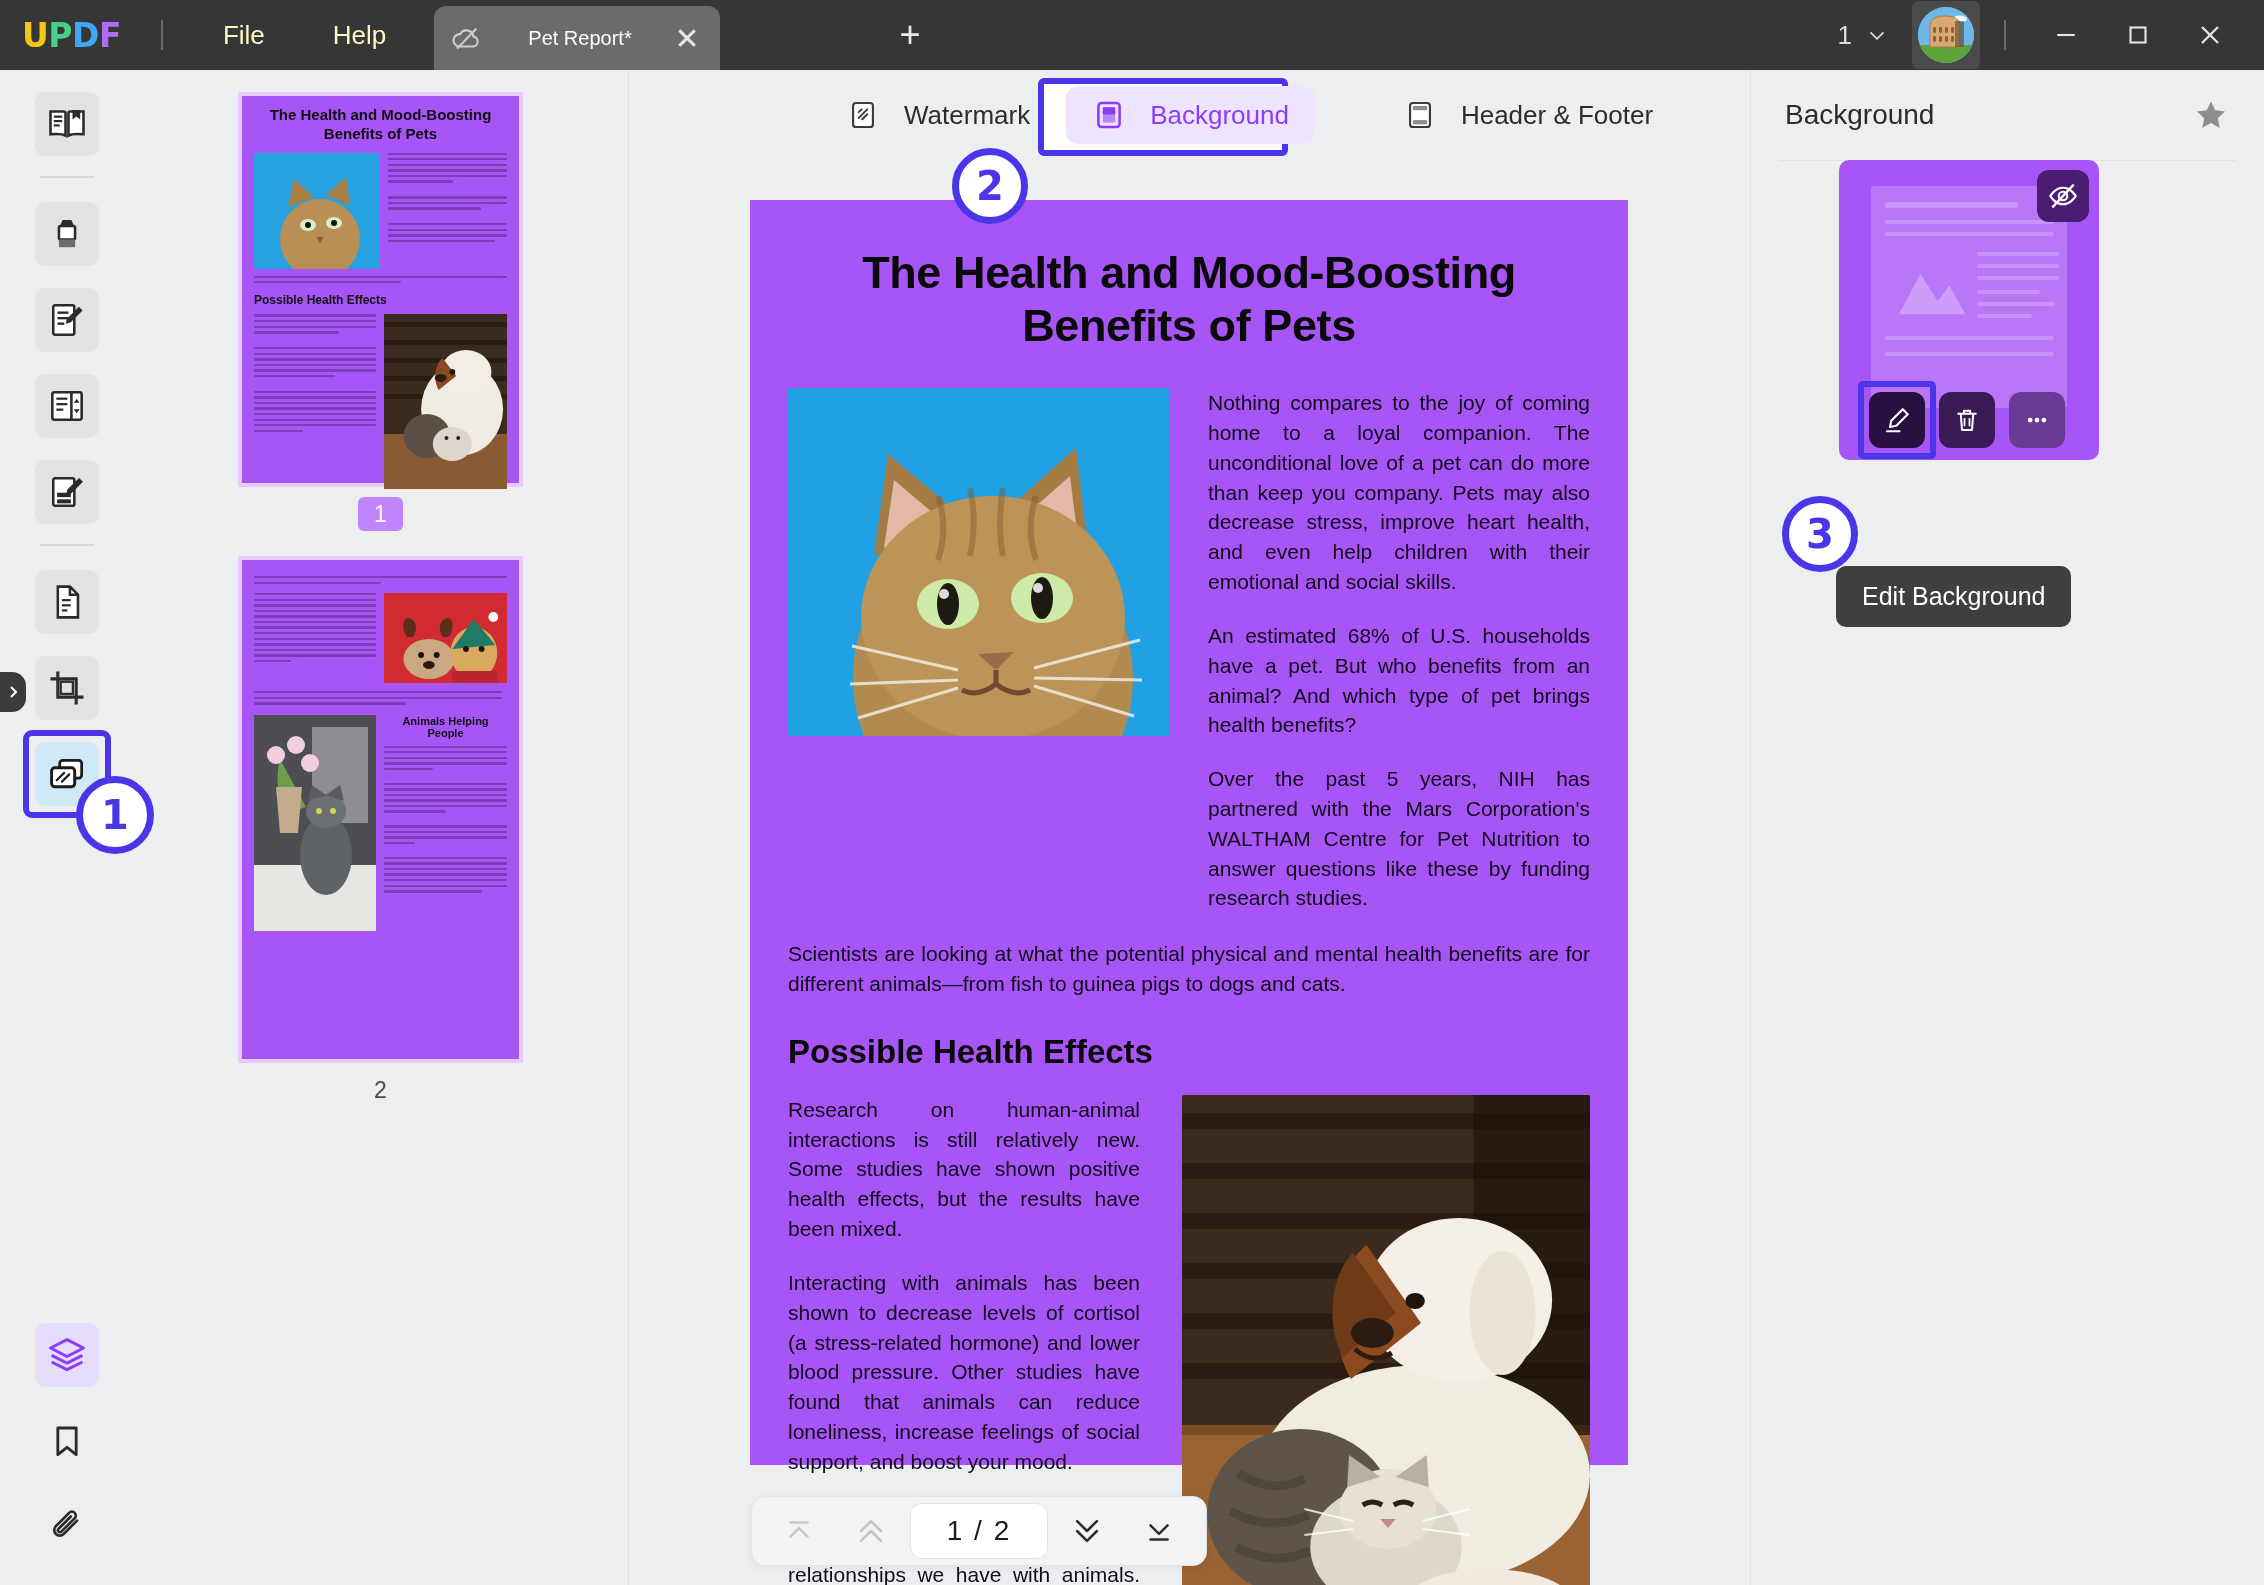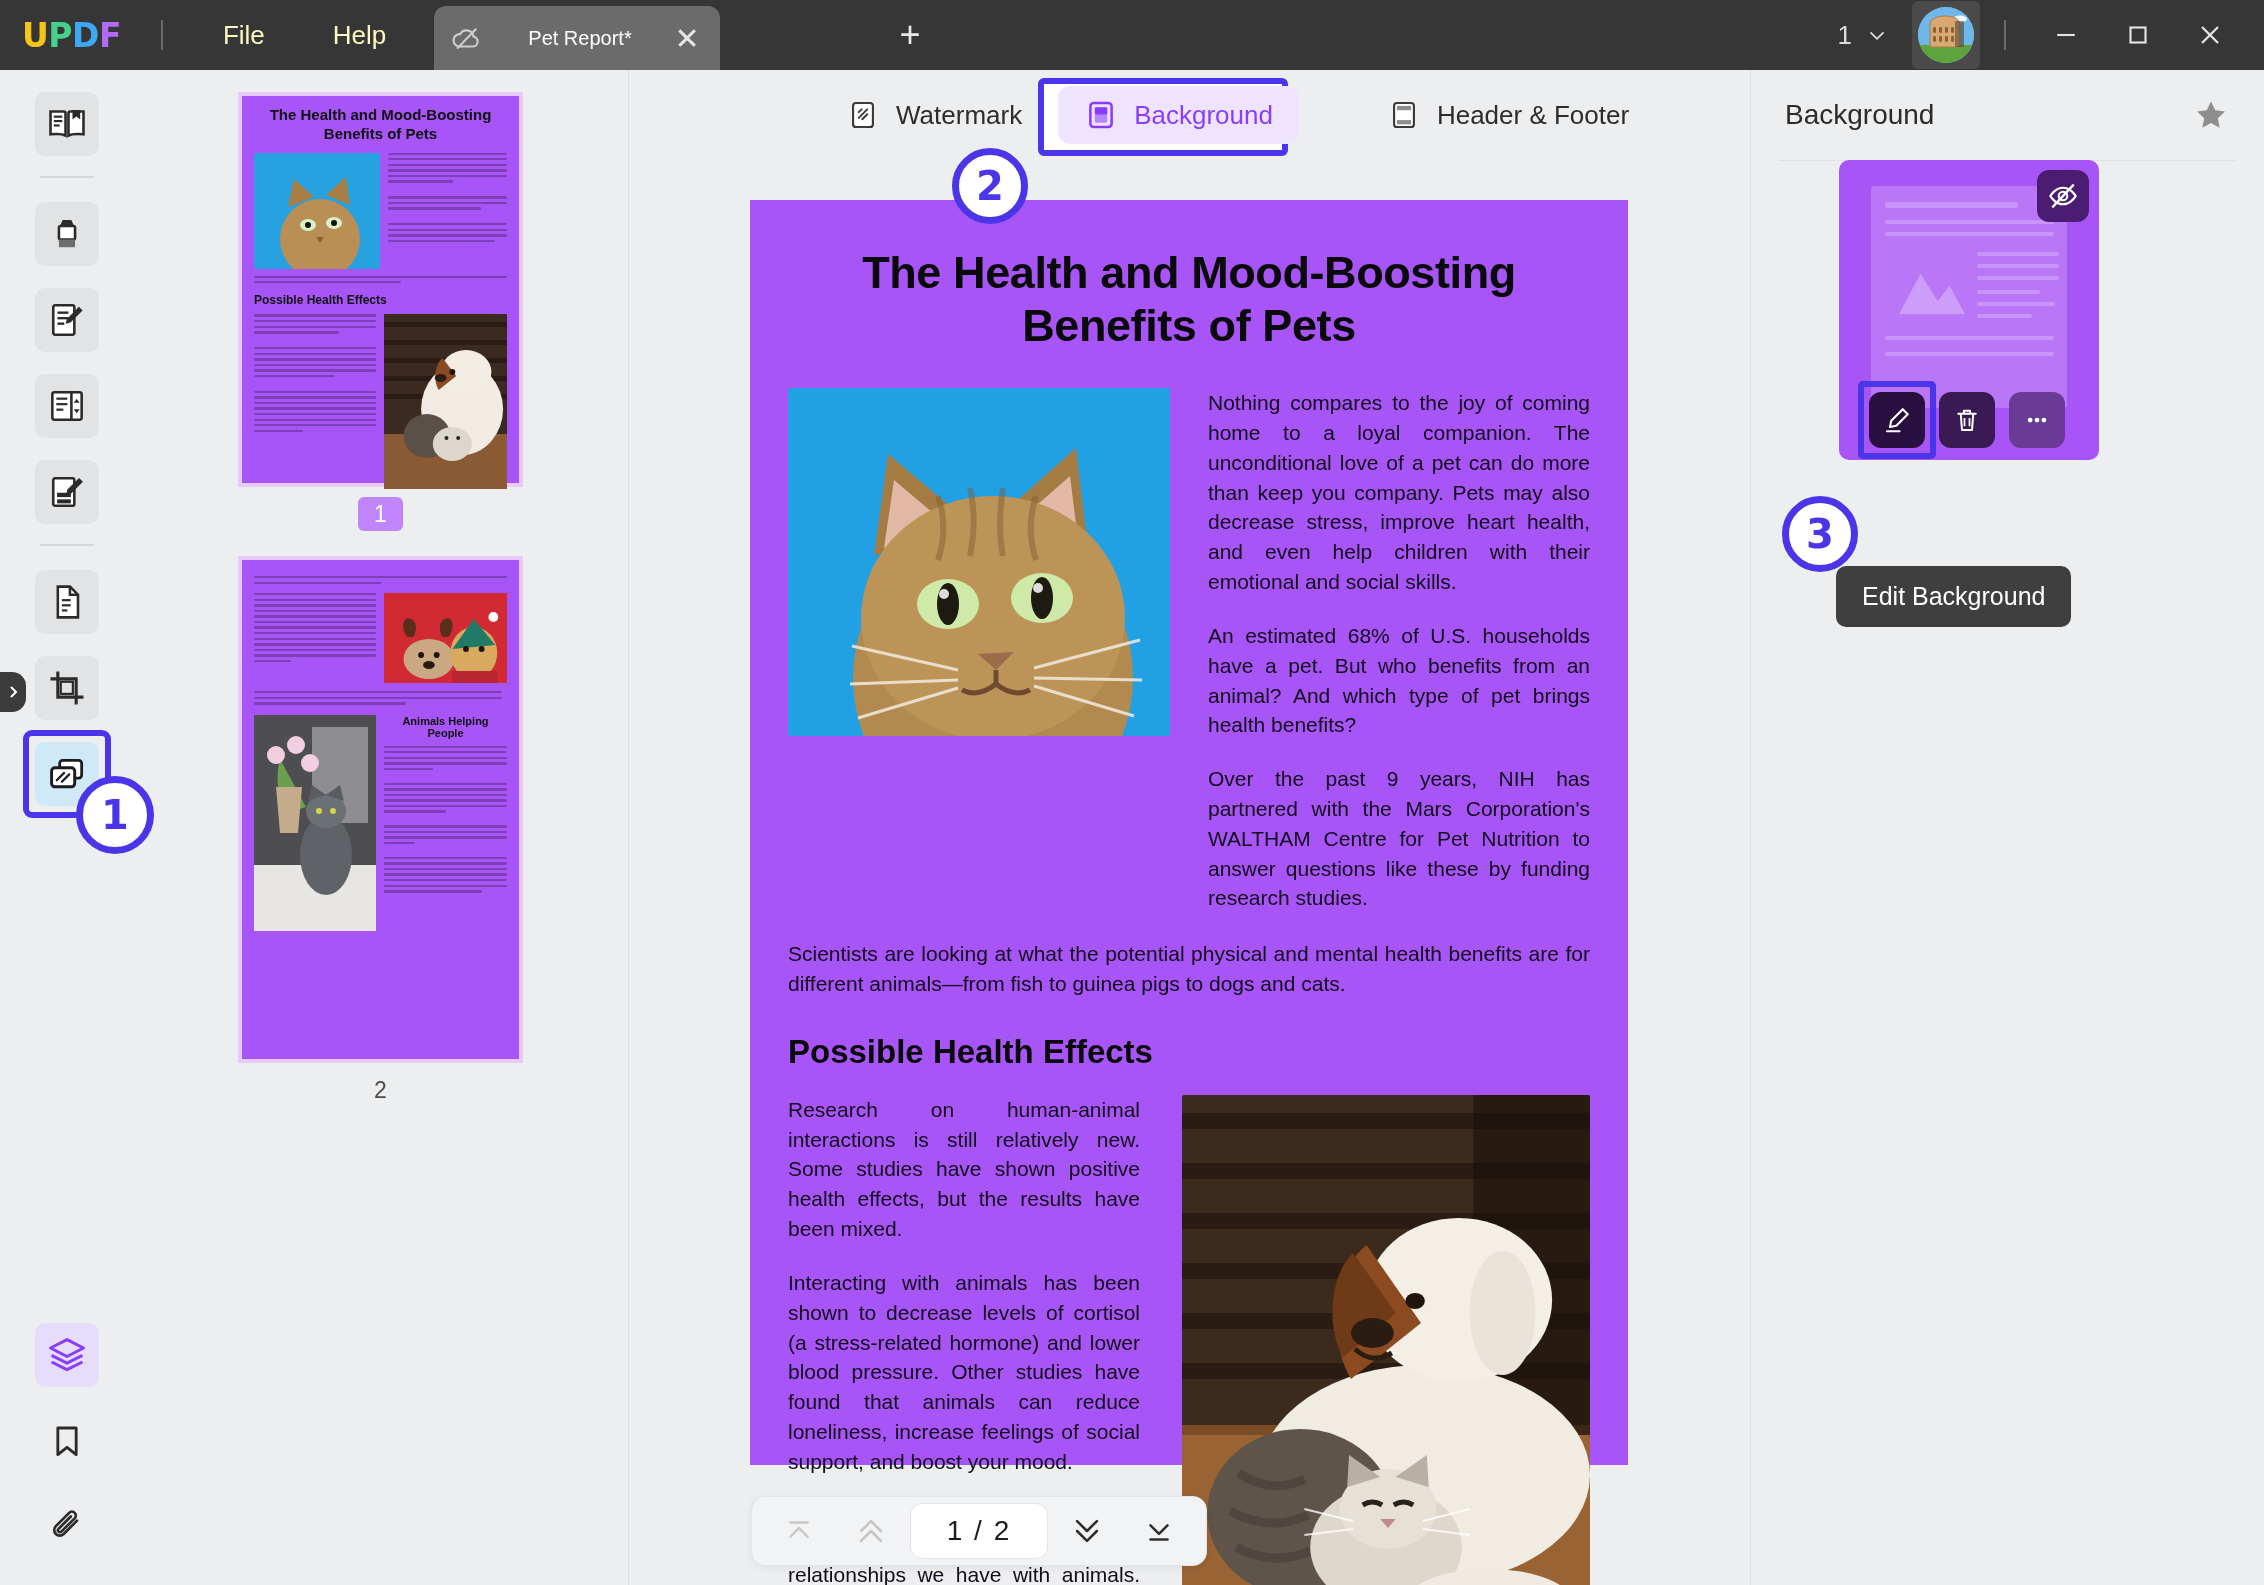--- a/index.html
+++ b/index.html
@@ -81,21 +81,21 @@
   .tp-img{ border-radius:2px; }
   .tp-lines{ display:flex; flex-direction:column; gap:3.2px; }
   .tp-lines i{ display:block; height:2.4px; background:#5b2c83; opacity:.55; border-radius:1px;}
   .tp-h{ font-weight:bold; font-size:12px; color:#111; }
 
   
   .tooltabs{
     position:absolute; left:630px; top:70px; width:1120px; height:90px;
     background:#edeef0; display:flex; align-items:center; padding-left:190px; gap:10px;
   }
-  .tt{ display:flex; align-items:center; gap:16px; padding:12px 26px; border-radius:12px; cursor:pointer;}
+  .tt{ display:flex; align-items:center; gap:24px; padding:12px 26px; border-radius:12px; cursor:pointer;}
   .tt-label{ font-size:26px; color:#2c2c2c; white-space:nowrap; }
   .tt.active{ background:#efe4ff; }
   .tt.active .tt-label{ color:#8b3dff; }
   .tt-ring{ position:absolute; left:1038px; top:78px; width:250px; height:78px;
             border:6px solid #4a35e8; border-radius:6px; background:#fff; }
 
   
   .canvas{
     position:absolute; left:630px; top:160px; width:1120px; height:1425px;
     background:#edeef0; overflow:hidden;
@@ -641,21 +641,21 @@
               <line x1="170" y1="300" x2="70" y2="330"></line>
             <line x1="246" y1="280" x2="352" y2="252"></line>
               <line x1="246" y1="290" x2="354" y2="292"></line>
               <line x1="246" y1="298" x2="346" y2="328"></line>
           </g>
         </svg>
       </div>
       <div class="col-r">
         <div class="p">Nothing compares to the joy of coming home to a loyal companion. The unconditional love of a pet can do more than keep you company. Pets may also decrease stress, improve heart health, and even help children with their emotional and social skills.</div>
         <div class="p">An estimated 68% of U.S. households have a pet. But who benefits from an animal? And which type of pet brings health benefits?</div>
-        <div class="p">Over the past 9 years, NIH has partnered with the Mars Corporation's WALTHAM Centre for Pet Nutrition to answer questions like these by funding research studies.</div>
+        <div class="p">Over the past 5 years, NIH has partnered with the Mars Corporation's WALTHAM Centre for Pet Nutrition to answer questions like these by funding research studies.</div>
       </div>
     </div>
 
     <div class="wide">Scientists are looking at what the potential physical and mental health benefits are for different animals—from fish to guinea pigs to dogs and cats.</div>
 
     <div class="sec-h">Possible Health Effects</div>
 
     <div class="row2">
       <div class="col-l">
         <div class="p">Research on human-animal interactions is still relatively new. Some studies have shown positive health effects, but the results have been mixed.</div>

